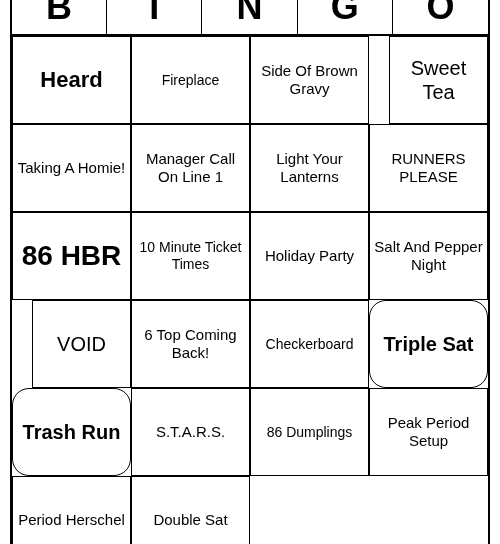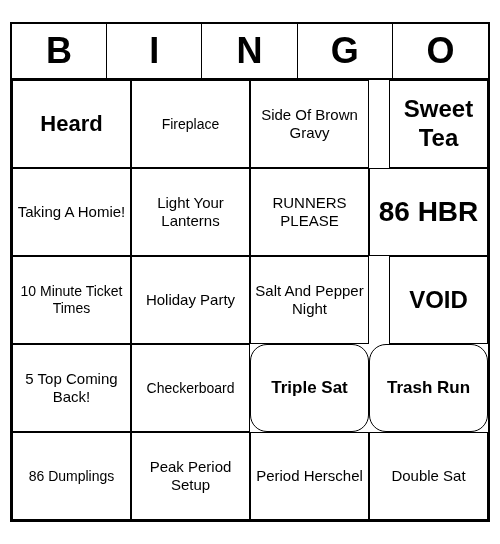--- a/index.html
+++ b/index.html
@@ -42,33 +42,33 @@
       min-height: 88px;
       display: flex;
       align-items: center;
       justify-content: center;
       text-align: center;
       padding: 4px;
       font-size: 15px;
       line-height: 1.2;
     }
     .bingo-cell.large {
-      font-size: 24px;
-      font-weight: bold;
+      font-size: 20px;
+      font-weight: normal;
       margin-left: 20px;
     }
     .bingo-cell.xlarge {
       font-size: 28px;
       font-weight: bold;
     }
     .bingo-cell.small {
       font-size: 14px;
     }
     .bingo-cell.medium-bold {
-      font-size: 17px;
+      font-size: 20px;
       font-weight: bold;
       border-radius: 17px;
     }
     .bingo-cell.heard {
       font-size: 22px;
       font-weight: bold;
     }
   </style>
 </head>
 <body>
@@ -80,29 +80,31 @@
       <div class="bingo-header-cell">N</div>
       <div class="bingo-header-cell">G</div>
       <div class="bingo-header-cell">O</div>
     </div>
   <div class="bingo-grid">
   <div class="bingo-cell heard">Heard</div>
       <div class="bingo-cell small">Fireplace</div>
       <div class="bingo-cell">Side Of Brown Gravy</div>
       <div class="bingo-cell large">Sweet Tea</div>
       <div class="bingo-cell">Taking A Homie!</div>
+      <div class="bingo-cell">Manager Call On Line 1</div>
       <div class="bingo-cell">Light Your Lanterns</div>
       <div class="bingo-cell">RUNNERS PLEASE</div>
       <div class="bingo-cell xlarge">86 HBR</div>
       <div class="bingo-cell small">10 Minute Ticket Times</div>
       <div class="bingo-cell">Holiday Party</div>
       <div class="bingo-cell">Salt And Pepper Night</div>
       <div class="bingo-cell large">VOID</div>
-      <div class="bingo-cell">5 Top Coming Back!</div>
+      <div class="bingo-cell">6 Top Coming Back!</div>
       <div class="bingo-cell small">Checkerboard</div>
       <div class="bingo-cell medium-bold">Triple Sat</div>
       <div class="bingo-cell medium-bold">Trash Run</div>
+      <div class="bingo-cell">S.T.A.R.S.</div>
       <div class="bingo-cell small">86 Dumplings</div>
       <div class="bingo-cell">Peak Period Setup</div>
       <div class="bingo-cell">Period Herschel</div>
       <div class="bingo-cell">Double Sat</div>
     </div>
 </div>
 
 </body></html>

